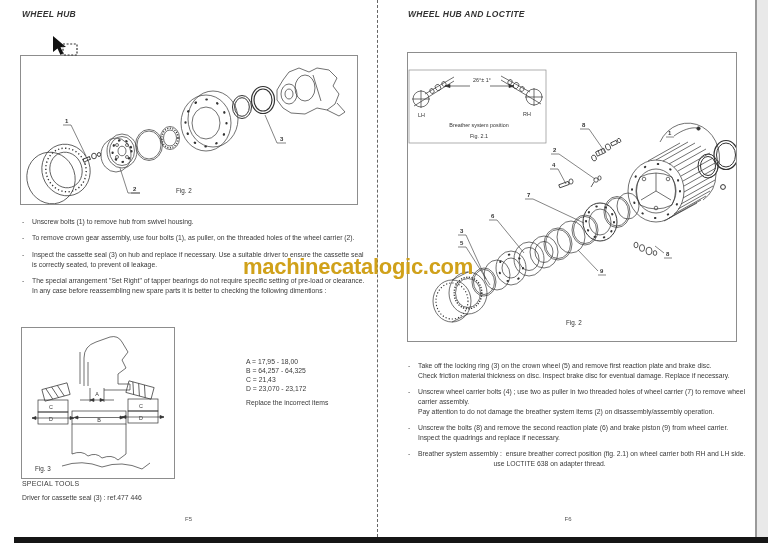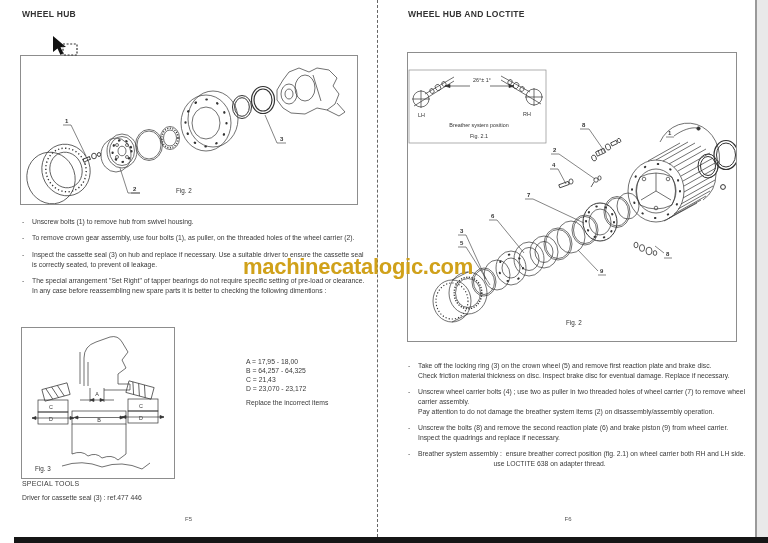--- a/index.html
+++ b/index.html
@@ -2,21 +2,21 @@
 <html><head>
 <meta charset="utf-8">
 <style>
   html,body{margin:0;padding:0;}
   body{
     width:768px;height:543px;position:relative;overflow:hidden;
     background:#ffffff;color:#2b2b2b;
     font-family:"Liberation Sans", sans-serif;
   }
   .page-title{
-    position:absolute;font-size:8.5px;font-weight:bold;
+    position:absolute;font-size:8.5px;font-weight:bold;font-style:italic;
     letter-spacing:.3px;color:#333;
   }
   .figbox{position:absolute;border:1px solid #8d8d8d;background:#fff;}
   .figbox svg{display:block;}
   svg text{font-family:"Liberation Sans", sans-serif;fill:#333;}
   svg .plbl{font-size:6px;font-weight:bold;}
   svg .cap{font-size:6.3px;font-weight:normal;}
   svg .tiny{font-size:5.4px;}
   .bullets{position:absolute;font-size:6.8px;line-height:1.45;color:#3a3a3a;}
   .bullet{display:flex;margin-bottom:6.5px;}

